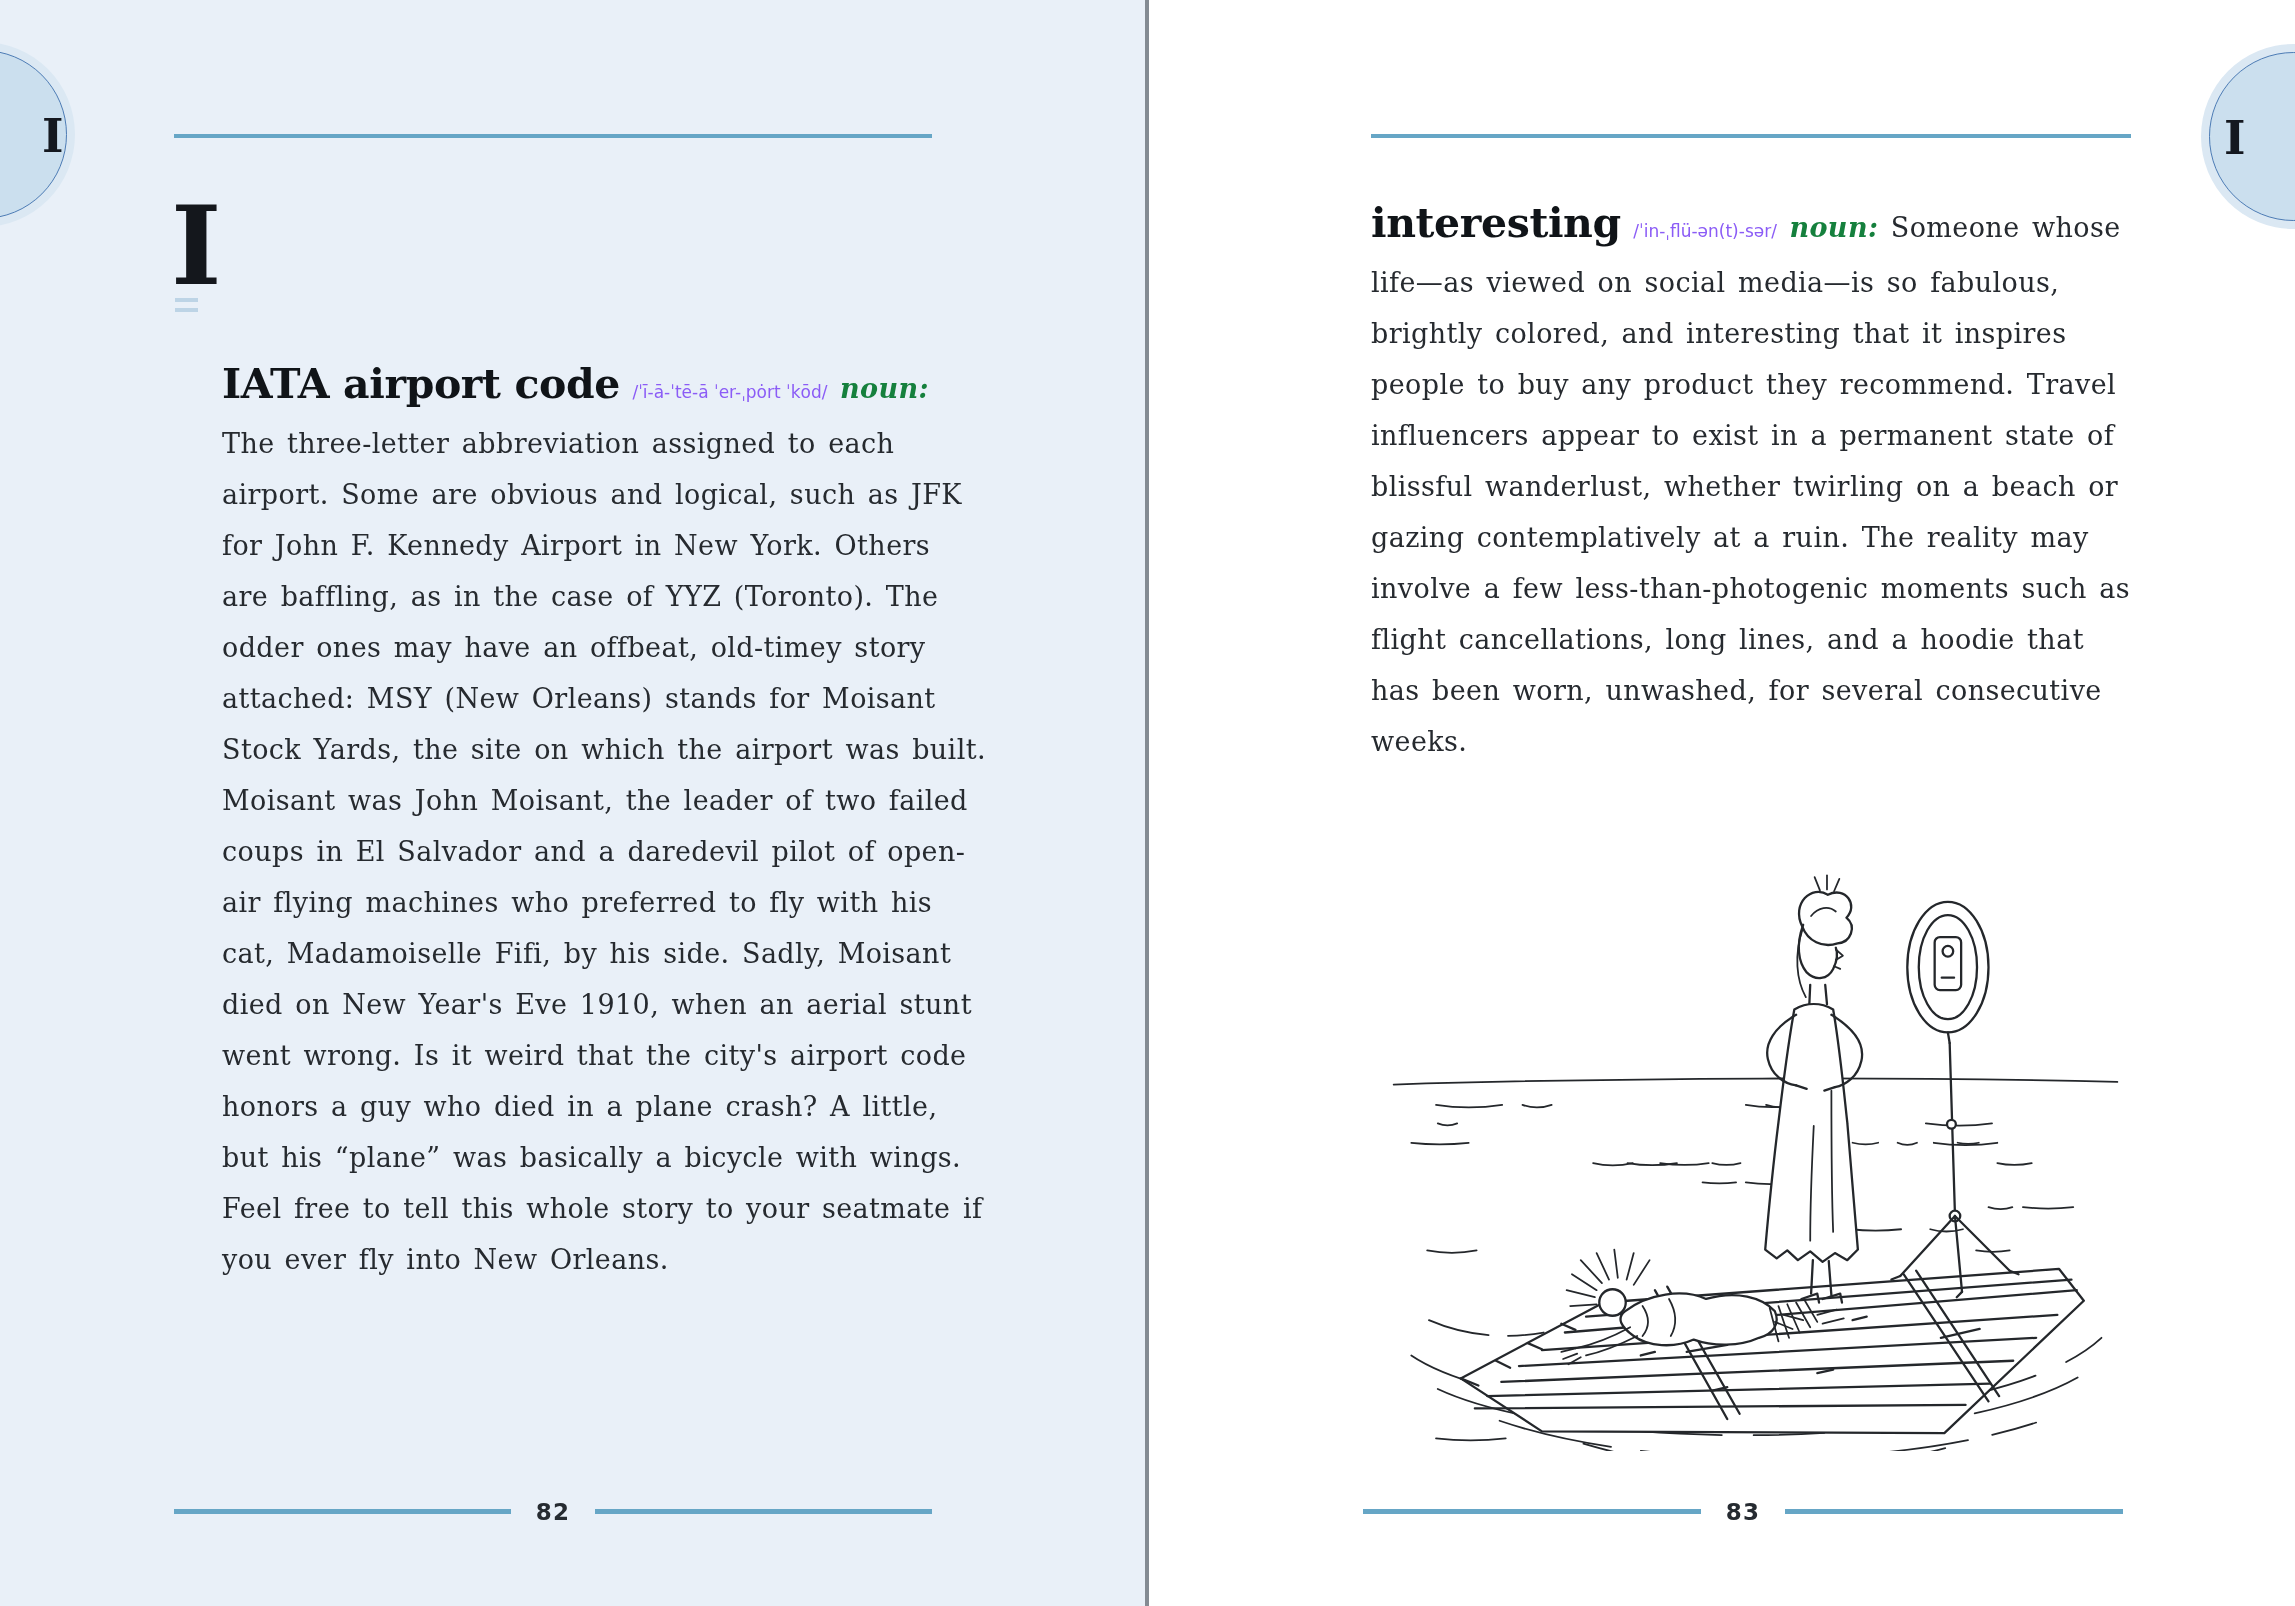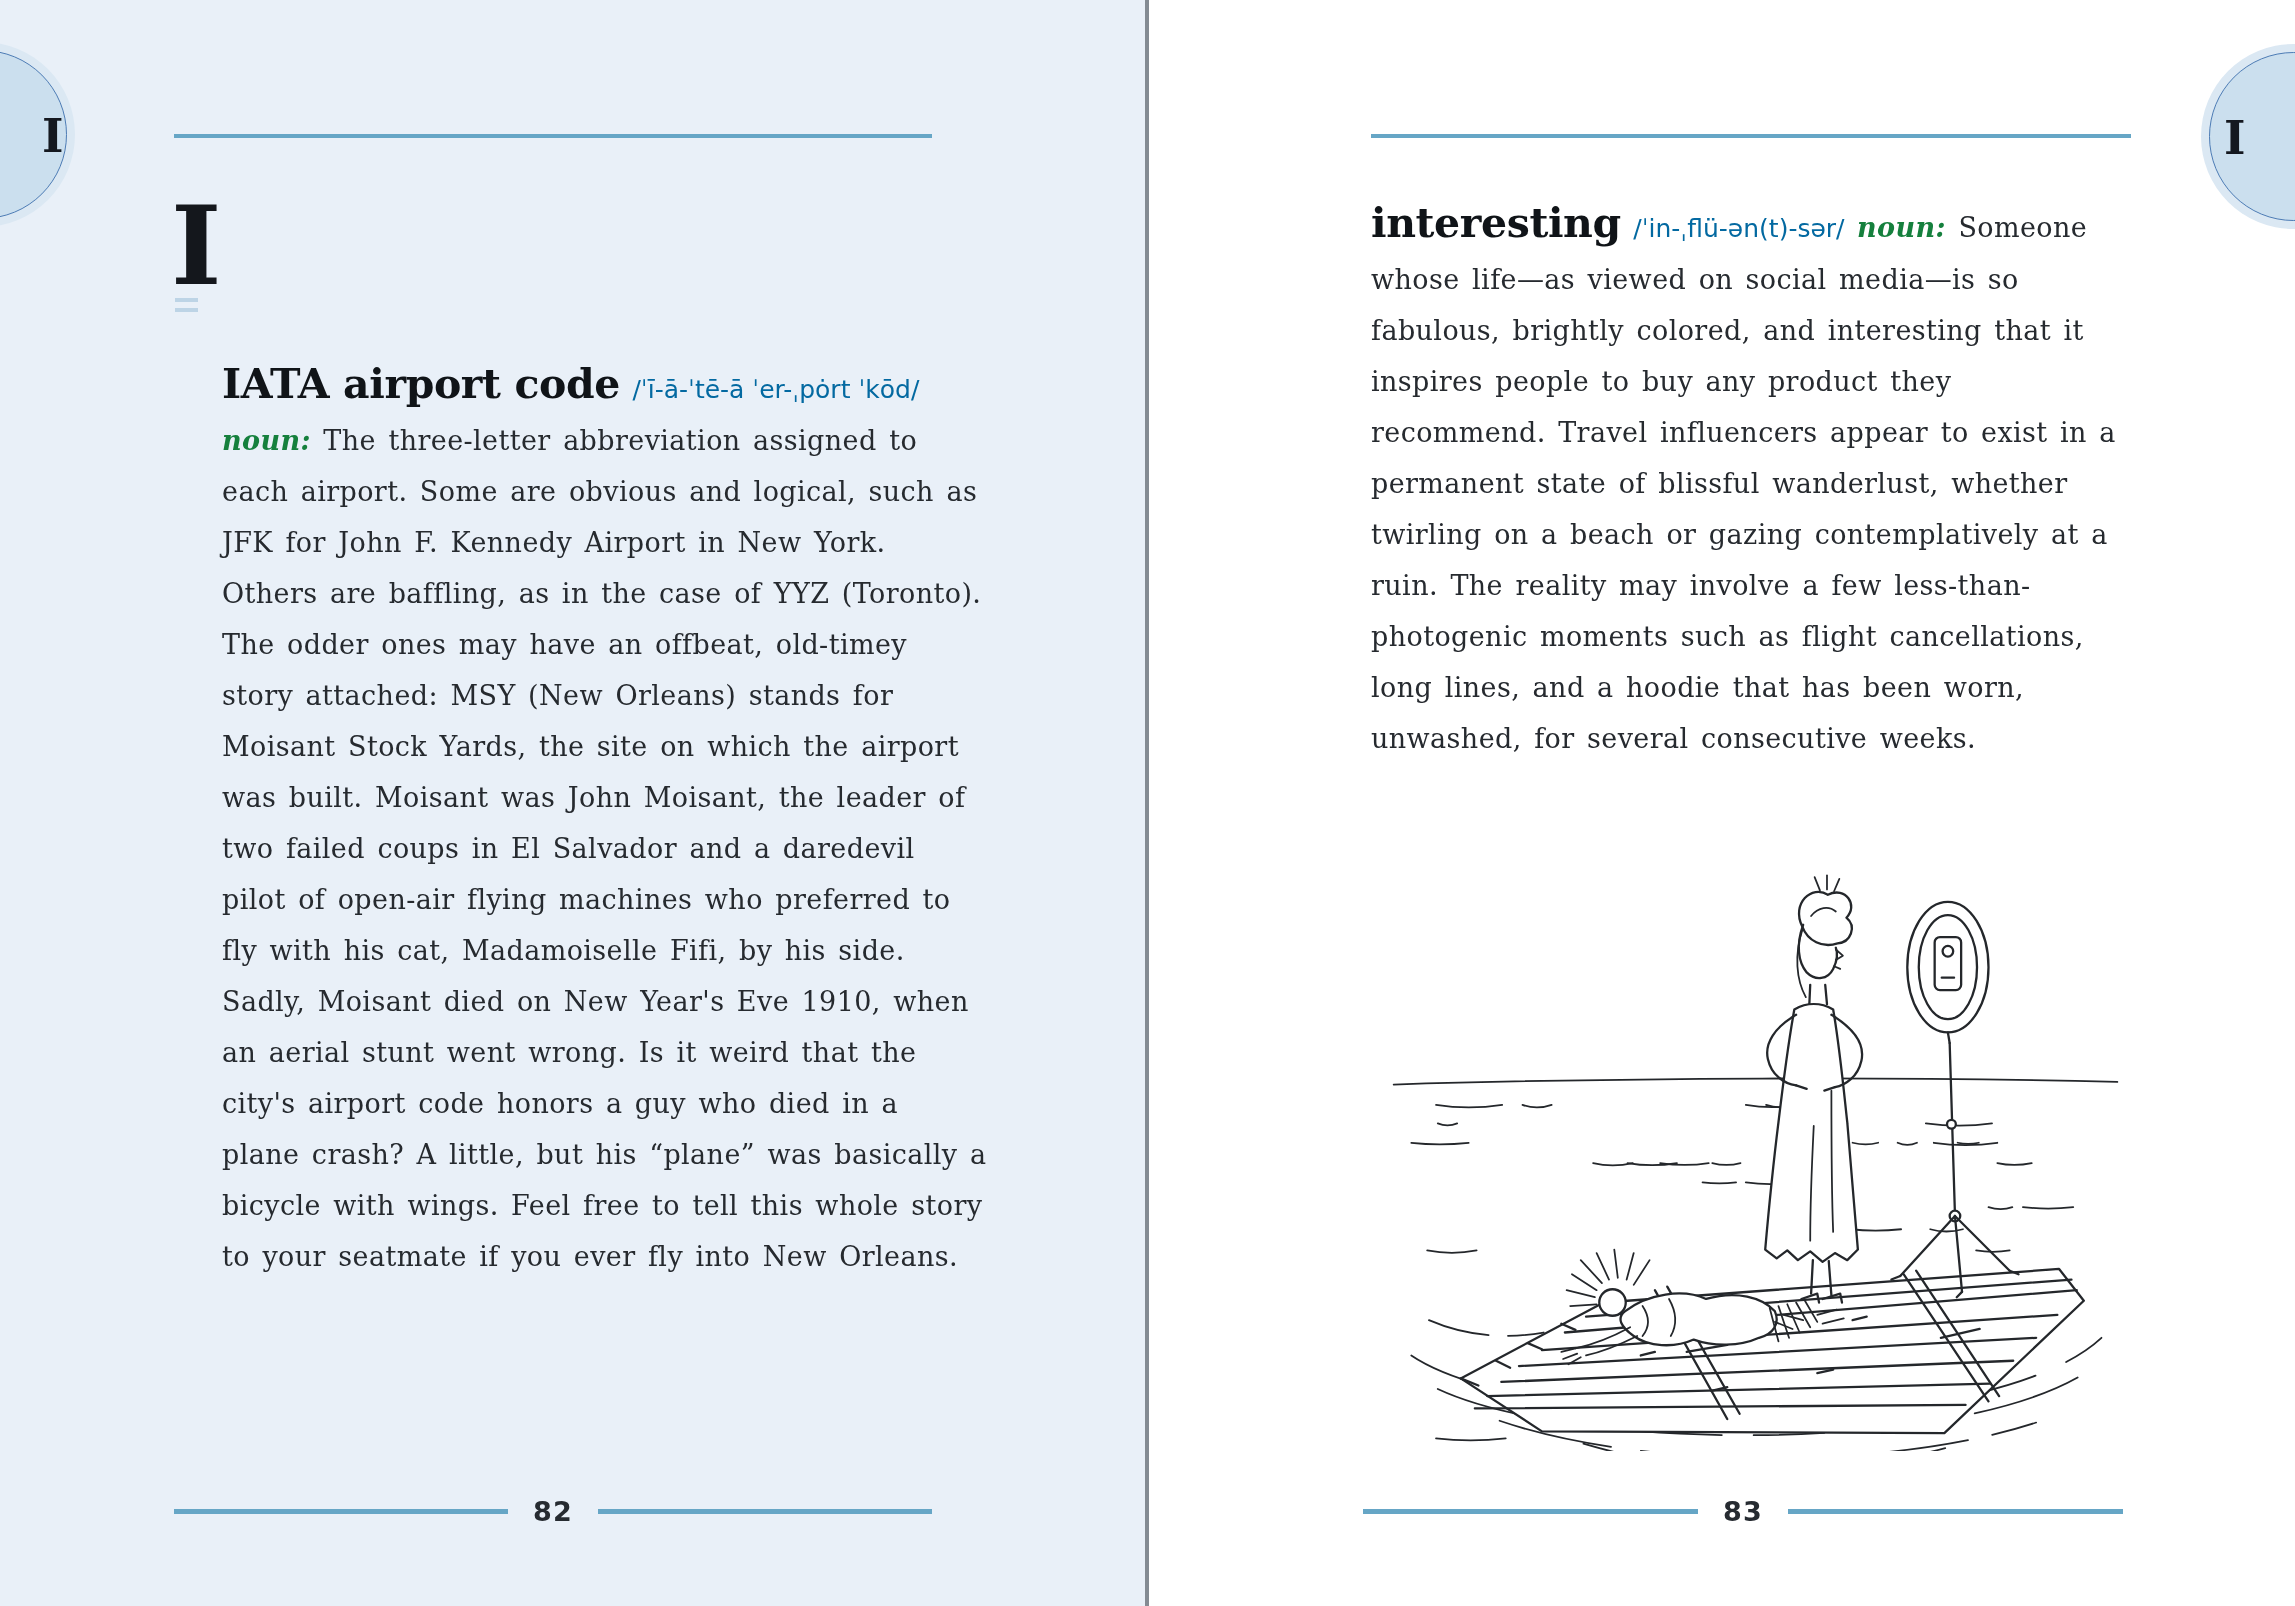--- a/index.html
+++ b/index.html
@@ -76,36 +76,36 @@
   .page-right .entry { left: 222px; top: 198px; width: 765px; }
 
   .headword {
     font-family: "DejaVu Serif", serif;
     font-weight: bold; font-size: 41px;
     letter-spacing: -0.4px; word-spacing: 0;
     color: #101418;
   }
   .pron {
     font-family: "DejaVu Sans", sans-serif;
-    font-size: 25px; letter-spacing: 0; word-spacing: 0;
-    color: #0369a1;
+    font-size: 17px; letter-spacing: 0; word-spacing: 0;
+    color: #8b5cf6;
   }
   .pos { font-weight: bold; font-style: italic; color: #15803d; }
 
   
   .footer {
     position: absolute; top: 1492px; height: 39px;
     display: flex; align-items: center; gap: 25px;
   }
   .page-left  .footer { left: 174px; width: 758px; }
   .page-right .footer { left: 214px; width: 760px; }
   .fline { flex: 1; height: 4.4px; background: #66a6c6; }
   .pnum {
     font-family: "DejaVu Sans", sans-serif;
-    font-weight: bold; font-size: 27px;
+    font-weight: bold; font-size: 23px;
     letter-spacing: 1.3px; color: #262b31;
   }
 
   
   .illo { position: absolute; left: 227px; top: 861px; width: 759px; height: 590px; }
   .illo svg { width: 100%; height: 100%; }
   .ink  { fill: none; stroke: #24272b; stroke-width: 2.6;
           stroke-linecap: round; stroke-linejoin: round; }
   .ink-thin { stroke-width: 2; }
   .ink-fill { fill: #ffffff; }

